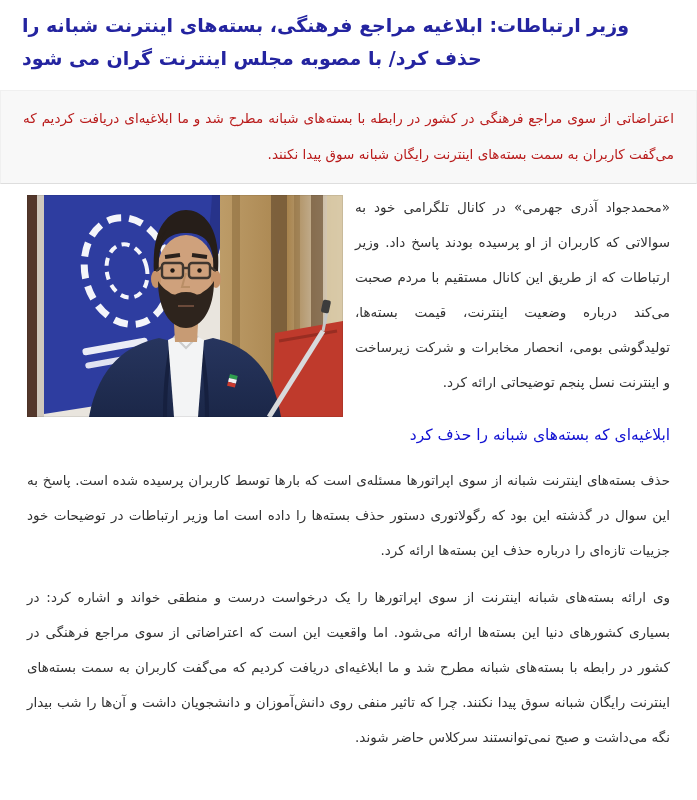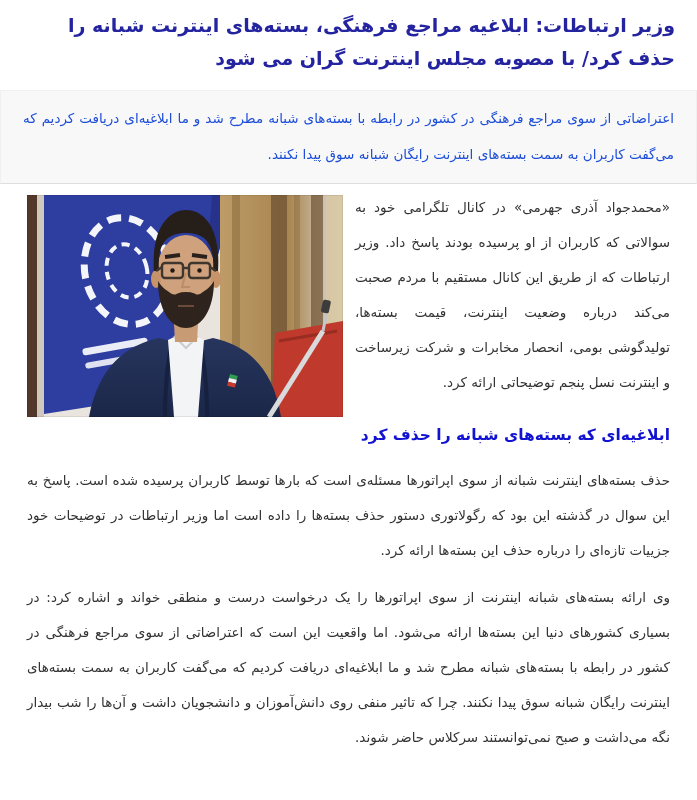--- a/index.html
+++ b/index.html
@@ -10,32 +10,32 @@
     font-family: "DejaVu Sans", sans-serif;
     direction: rtl;
   }
   .page { width: 697px; min-height: 800px; overflow: hidden; background:#fff; }
 
   h1.headline {
     font-size: 19px;
     line-height: 33px;
     font-weight: bold;
     color: #2424a0;
-    text-align: right;
+    text-align: left;
     margin: 9px 22px 15px 22px;
   }
 
   .summary-box {
     background: #f8f8f8;
     border: 1px solid #f0f0f0;
     border-bottom-color: #dedede;
     padding: 9px 22px 11px 22px;
     font-size: 13.5px;
     line-height: 36px;
-    color: #1d4ed8;
+    color: #b91c1c;
     text-align: justify;
   }
 
   .article {
     margin: 6px 27px 0 27px;
     font-size: 13.5px;
     line-height: 35px;
     color: #333333;
     text-align: justify;
   }
@@ -45,21 +45,21 @@
     float: left;
     width: 316px;
     height: 222px;
     margin: 5px 12px 6px 0;
     padding: 0;
   }
   figure.photo svg { display: block; width: 316px; height: 222px; }
 
   h2.subhead {
     font-size: 15.5px;
-    font-weight: bold;
+    font-weight: normal;
     color: #1212d2;
     margin: 18px 0 10px 0;
   }
 </style>
 </head>
 <body>
 
 <div class="page">
 
   <h1 class="headline">وزیر ارتباطات: ابلاغیه مراجع فرهنگی، بسته‌های اینترنت شبانه را حذف کرد/ با مصوبه مجلس اینترنت گران می شود</h1>

